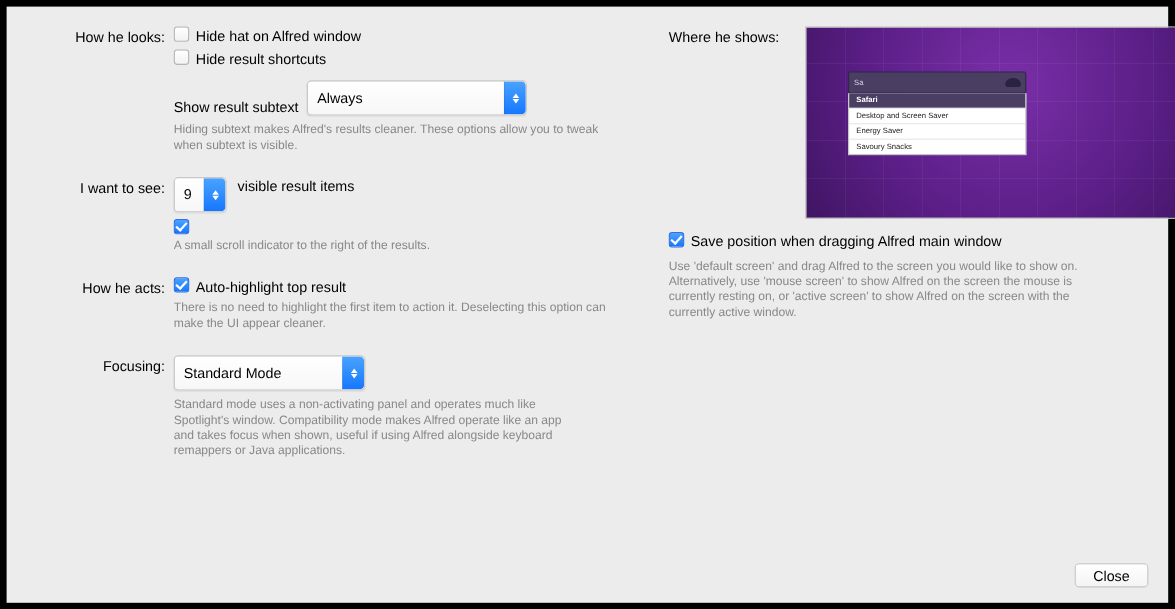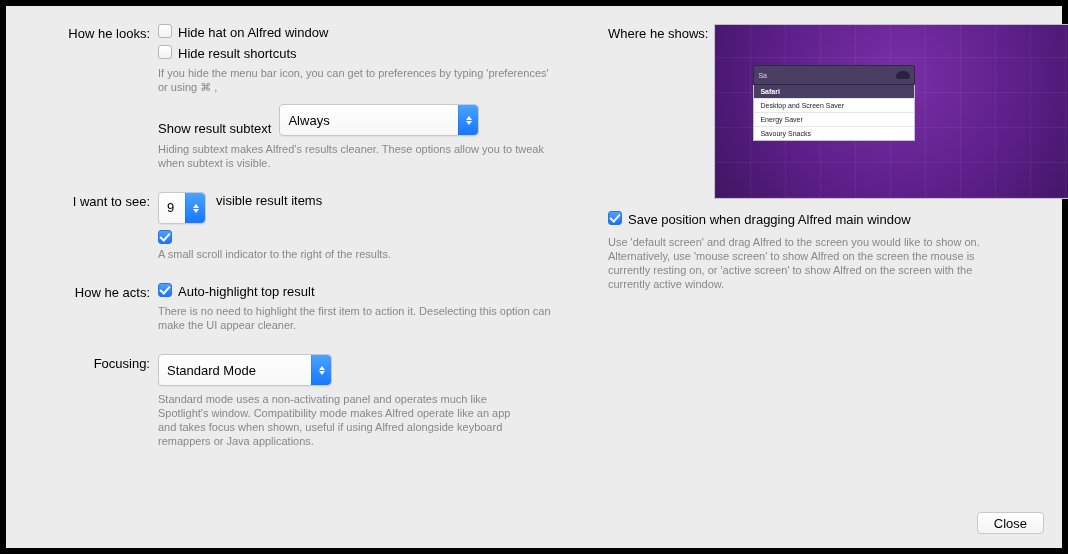--- a/index.html
+++ b/index.html
@@ -192,21 +192,20 @@
         <div class="row-label">How he looks:</div>
         <div class="row-body">
           <div class="chk-line">
             <span class="chk"></span>
             <span>Hide hat on Alfred window</span>
           </div>
           <div class="chk-line">
             <span class="chk"></span>
             <span>Hide result shortcuts</span>
           </div>
-          <div class="hint">If you hide the menu bar icon, you can get to preferences by typing 'preferences' or using ⌘ ,</div>
 
           <div class="sub-inline">
             <span class="lbl">Show result subtext</span>
             <span class="select wide">
               <span>Always</span>
               <span class="caps">
                 <span class="tri up"></span>
                   <span class="tri down"></span>
               </span>
             </span>
@@ -263,21 +262,21 @@
             </span>
           </span>
           <div class="hint" style="margin-top:6px; max-width:360px">Standard mode uses a non-activating panel and operates much like Spotlight's window. Compatibility mode makes Alfred operate like an app and takes focus when shown, useful if using Alfred alongside keyboard remappers or Java applications.</div>
         </div>
       </div>
 
     </div>
 
     <div class="col-right">
       <div class="row">
-        <div style="flex:0 0 auto; padding-right:6px; padding-top:2px">Where he shows:</div>
+        <div style="flex:0 0 auto; padding-right:24px; padding-top:2px">Where he shows:</div>
         <div class="row-body">
           <div class="preview">
             <div class="alfred-box">
               <div class="alfred-bar">
                 <span>Sa</span>
                 <span class="alfred-hat"></span>
               </div>
               <div class="alfred-list">
                 <div class="alfred-row hl"><span>Safari</span></div>
                 <div class="alfred-row"><span>Desktop and Screen Saver</span></div>

